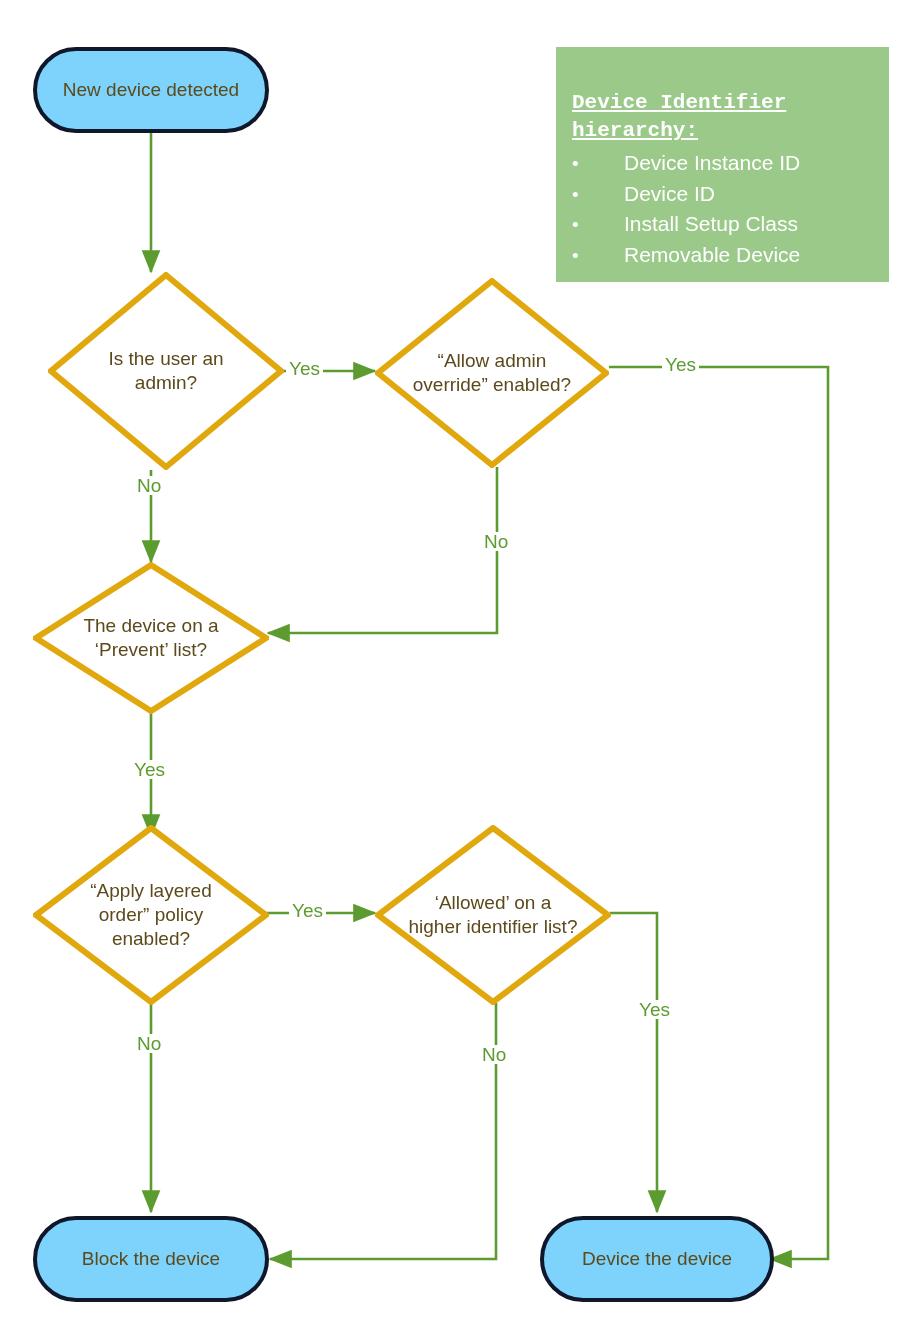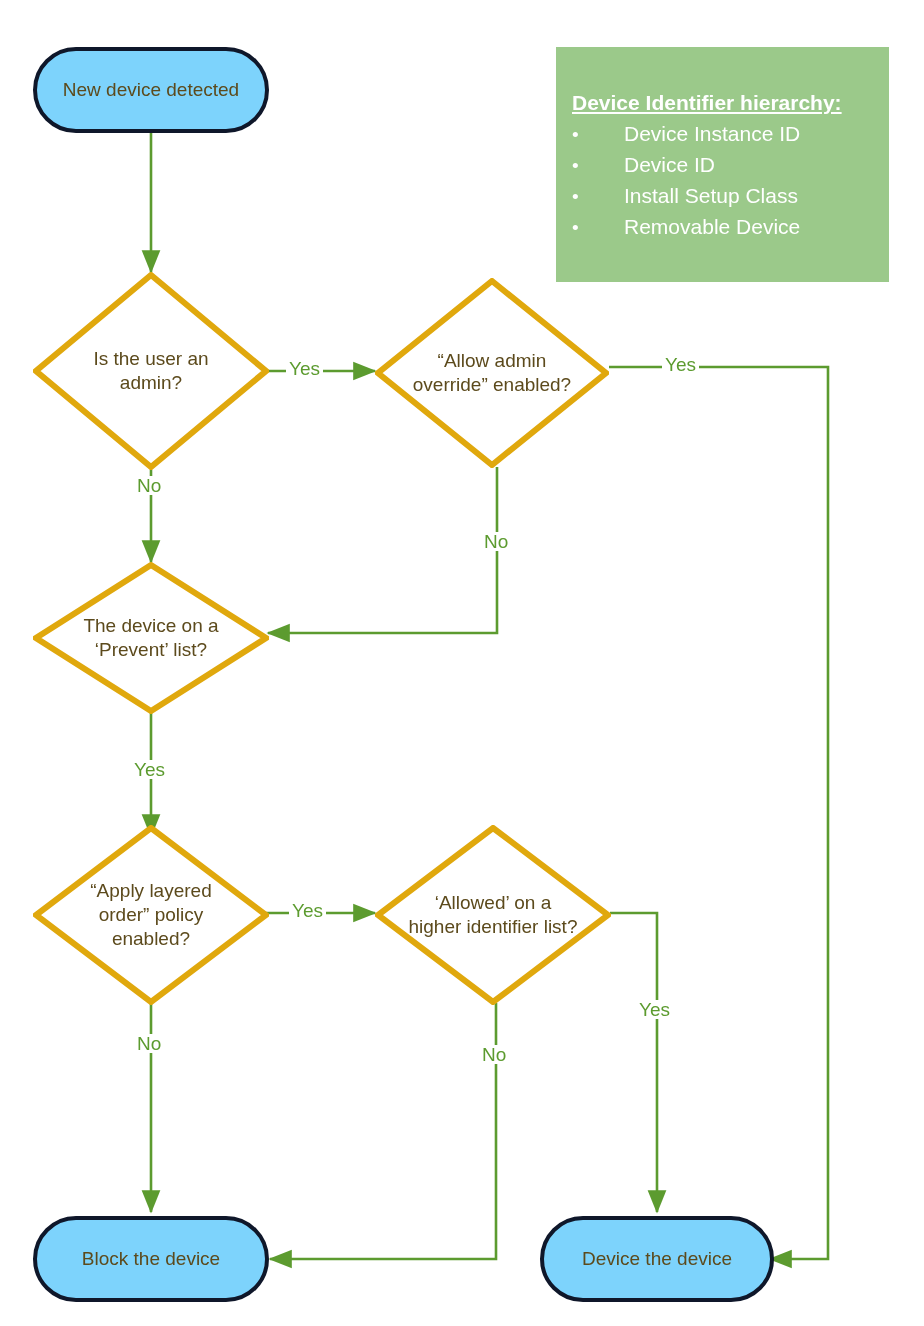--- a/index.html
+++ b/index.html
@@ -72,20 +72,21 @@
     color:#ffffff;
     box-sizing:border-box;
     padding:42px 0 0 16px;
   }
   .legend-title{
     font-size:21px;
     font-weight:bold;
     text-decoration:underline;
     margin:0 0 2px 0;
     line-height:1.35;
+    font-family:Liberation Mono, monospace;
   }
   .legend-list{
     margin:0;
     padding:0;
     list-style:none;
   }
   .legend-list li{
     font-size:21px;
     line-height:1.47;
     display:flex;
@@ -152,21 +153,21 @@
         <span class="legend-bullet">•</span>
         <span>Removable Device</span>
       </li>
     </ul>
   </div>
 
   <div class="terminator" style="left:33px; top:47px; width:236px; height:86px;">
     <span>New device detected</span>
   </div>
 
-  <div class="decision" style="left:33px; top:272px; width:236px; height:198px;">
+  <div class="decision" style="left:48px; top:272px; width:236px; height:198px;">
     <svg class="dia" viewBox="0 0 236 198" preserveAspectRatio="none">
       <polygon points="118,3 233,99 118,195 3,99" fill="#ffffff" stroke="#E0A80D" stroke-width="6"></polygon>
     </svg>
     <div class="dtext">Is the user an admin?</div>
   </div>
 
   <div class="decision" style="left:375px; top:278px; width:234px; height:190px;">
     <svg class="dia" viewBox="0 0 234 190" preserveAspectRatio="none">
       <polygon points="117,3 231,95 117,187 3,95" fill="#ffffff" stroke="#E0A80D" stroke-width="6"></polygon>
     </svg>

